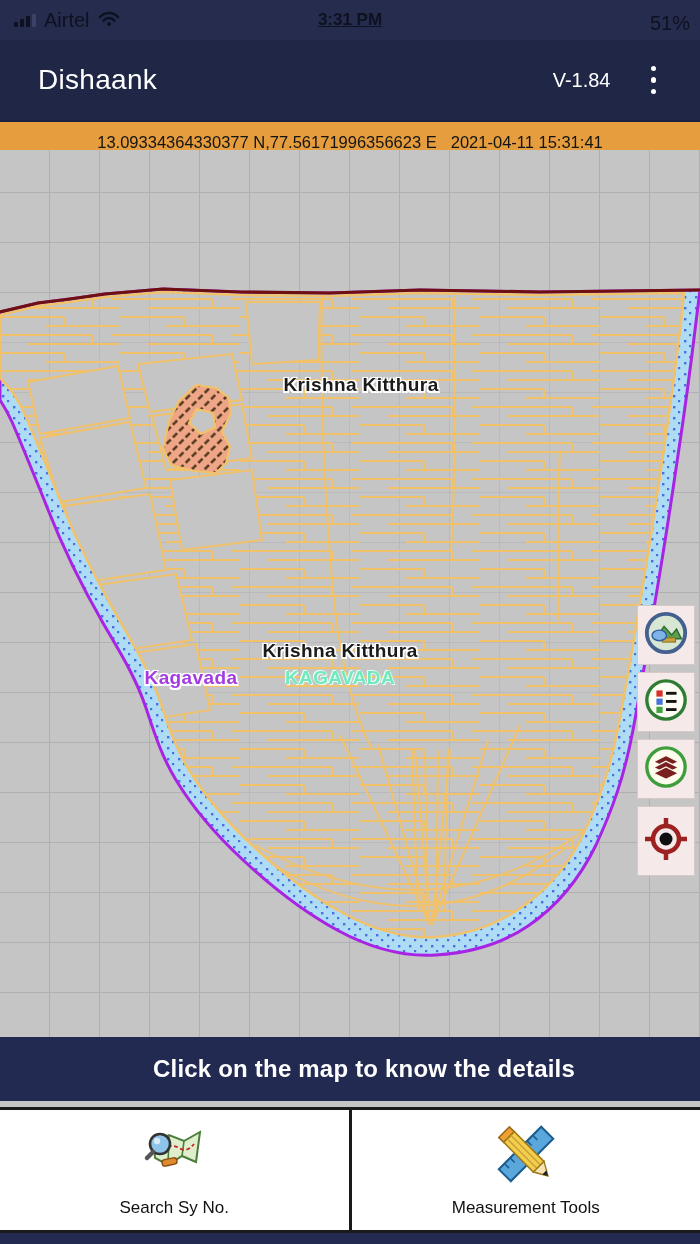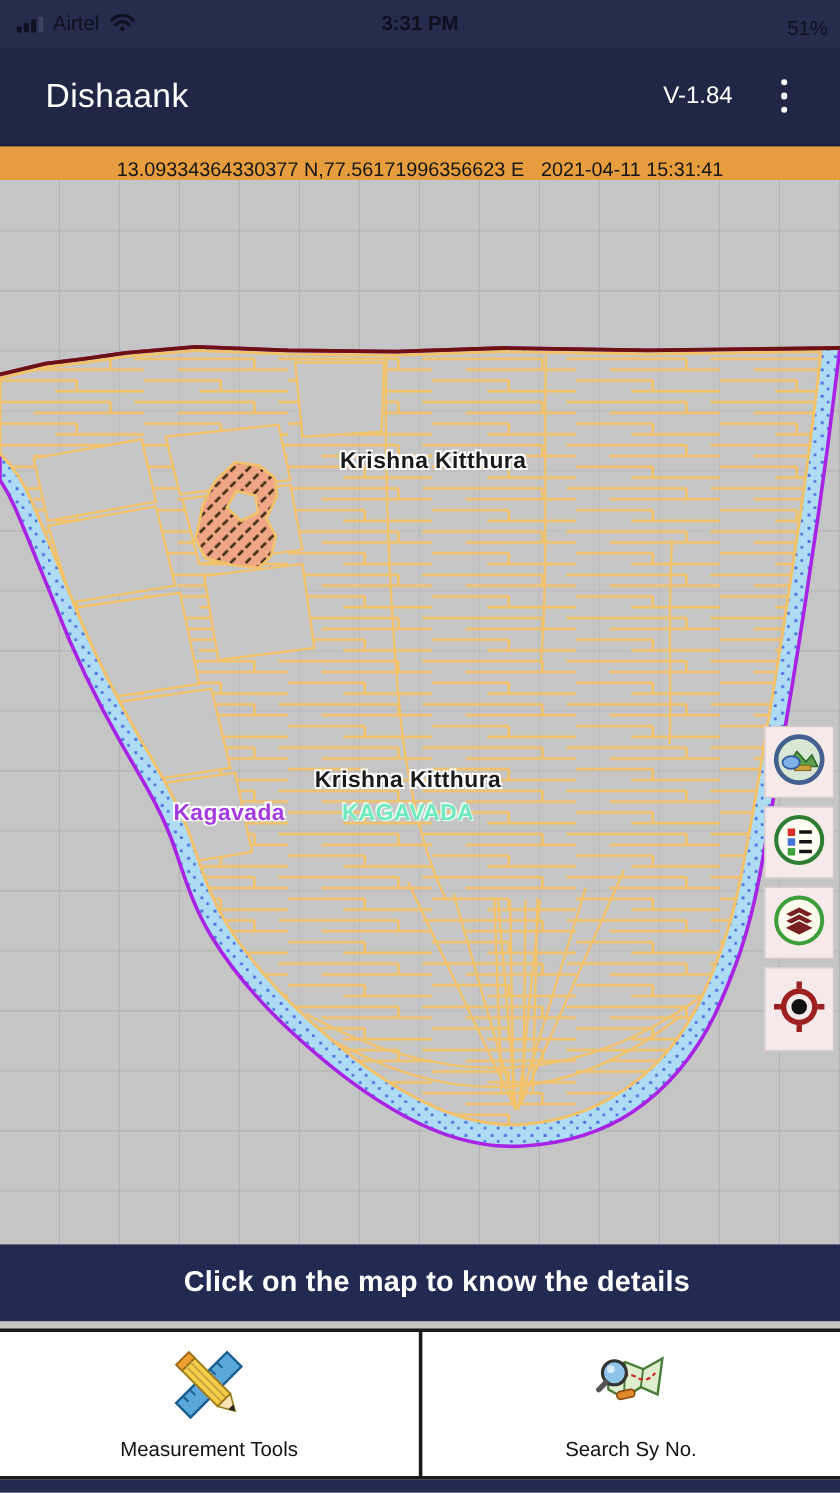--- a/index.html
+++ b/index.html
@@ -4,26 +4,26 @@
 <style>
   html,body{margin:0;padding:0;background:#888;}
   .page{position:relative;width:700px;height:1244px;margin:0 auto;overflow:hidden;
         font-family:"Liberation Sans","DejaVu Sans",sans-serif;background:#C5C5C5;}
 
   
   .statusbar{position:absolute;left:0;top:0;width:700px;height:40px;background:#262C4E;
              display:flex;align-items:center;justify-content:space-between;color:#0D1120;}
   .sb-left{display:flex;align-items:center;gap:8px;padding-left:14px;}
   .sb-right{display:flex;align-items:center;gap:7px;padding-right:10px;flex-direction:column;}
-  .sb-text{font-size:17px;font-weight:500;color:#0D1120;}
+  .sb-text{font-size:20px;font-weight:500;color:#0D1120;}
   .sigbars{display:flex;align-items:flex-end;gap:2px;height:13px;}
   .sigbars i{display:block;width:4px;background:#0D1120;border-radius:1px;}
   .sigbars i:nth-child(1){height:5px}.sigbars i:nth-child(2){height:8px}
   .sigbars i:nth-child(3){height:11px}.sigbars i:nth-child(4){height:13px;background:#3C4263;}
-  .sb-time{position:absolute;left:0;right:0;text-align:center;font-size:17px;font-weight:700;color:#0D1120;pointer-events:none;}
+  .sb-time{position:absolute;left:0;right:0;text-align:center;font-size:17px;font-weight:700;color:#0D1120;pointer-events:none;text-decoration:underline;}
   .battery{position:relative;width:27px;height:13px;border:1.5px solid #595E7B;border-radius:3.5px;}
   .battery .fill{position:absolute;left:1px;top:1px;bottom:1px;width:55%;background:#69C768;border-radius:2px;}
   .battery .nub{position:absolute;right:-4.5px;top:3px;width:2.5px;height:6px;background:#595E7B;border-radius:0 2px 2px 0;}
   .battery svg{position:absolute;left:6px;top:-2px;}
 
   
   .appbar{position:absolute;left:0;top:40px;width:700px;height:80px;background:#202646;
           display:flex;align-items:center;color:#fff;}
   .app-title{font-size:28px;font-weight:400;padding-left:38px;flex:1;letter-spacing:.3px;}
   .app-version{font-size:20px;margin-right:40px;}
@@ -254,20 +254,36 @@
     </div>
   </div>
 
   <div class="hintbar">
     <span>Click on the map to know the details</span>
   </div>
 
   <div class="toolbar">
     <div class="tool-cell">
       <span>
+        <svg width="72" height="66" viewBox="0 0 72 66">
+          <path d="M16 22 L31 15 L46 21 L62 12 L58 42 L44 36 L30 45 L17 38 Z" fill="#DFEECC" stroke="#4A7D3A" stroke-width="2"></path>
+          <path d="M31 15 L30 45 M46 21 L44 36" stroke="#4A7D3A" stroke-width="1.6" fill="none"></path>
+          <path d="M24 30 Q33 23 41 28 T56 24" stroke="#CC2222" stroke-width="1.8" fill="none" stroke-dasharray="4 2.5"></path>
+          <g transform="rotate(-12 30 42)">
+            <rect x="24" y="39" width="15" height="6.5" rx="3" fill="#E08A2E" stroke="#8A4D12" stroke-width="1.4"></rect>
+          </g>
+          <circle cx="22" cy="24" r="10" fill="#8FC4EA" stroke="#333" stroke-width="2.6"></circle>
+          <circle cx="19" cy="21" r="3.2" fill="#D6EBF8"></circle>
+          <line x1="15" y1="32" x2="9" y2="38" stroke="#555" stroke-width="4.5" stroke-linecap="round"></line>
+        </svg>
+      </span>
+      <span class="tool-label">Search Sy No.</span>
+    </div>
+    <div class="tool-cell">
+      <span>
         <svg width="78" height="72" viewBox="0 0 78 72">
           <g transform="translate(39,34) rotate(-45)">
             <rect x="-30" y="-8.5" width="60" height="17" fill="#5AA7DC" stroke="#1B5E8E" stroke-width="2"></rect>
             <g stroke="#1B5E8E" stroke-width="1.6">
               <line x1="-22" y1="-8.5" x2="-22" y2="-2"></line>
                 <line x1="-14" y1="-8.5" x2="-14" y2="-2"></line>
               <line x1="-6" y1="-8.5" x2="-6" y2="-2"></line>
                 <line x1="2" y1="-8.5" x2="2" y2="-2"></line>
               <line x1="10" y1="-8.5" x2="10" y2="-2"></line>
                 <line x1="18" y1="-8.5" x2="18" y2="-2"></line>
@@ -278,32 +294,16 @@
             <rect x="-24" y="-7.5" width="42" height="15" fill="#F5CE4A" stroke="#9C7A1A" stroke-width="1.6"></rect>
             <line x1="-24" y1="-2.5" x2="18" y2="-2.5" stroke="#C9A23F" stroke-width="1.6"></line>
             <line x1="-24" y1="2.5" x2="18" y2="2.5" stroke="#C9A23F" stroke-width="1.6"></line>
             <path d="M18 -7.5 L31 0 L18 7.5 Z" fill="#F8E3B4" stroke="#9C7A1A" stroke-width="1.4"></path>
             <path d="M26 -3 L31 0 L26 3 Z" fill="#222"></path>
           </g>
         </svg>
       </span>
       <span class="tool-label">Measurement Tools</span>
     </div>
-    <div class="tool-cell">
-      <span>
-        <svg width="72" height="66" viewBox="0 0 72 66">
-          <path d="M16 22 L31 15 L46 21 L62 12 L58 42 L44 36 L30 45 L17 38 Z" fill="#DFEECC" stroke="#4A7D3A" stroke-width="2"></path>
-          <path d="M31 15 L30 45 M46 21 L44 36" stroke="#4A7D3A" stroke-width="1.6" fill="none"></path>
-          <path d="M24 30 Q33 23 41 28 T56 24" stroke="#CC2222" stroke-width="1.8" fill="none" stroke-dasharray="4 2.5"></path>
-          <g transform="rotate(-12 30 42)">
-            <rect x="24" y="39" width="15" height="6.5" rx="3" fill="#E08A2E" stroke="#8A4D12" stroke-width="1.4"></rect>
-          </g>
-          <circle cx="22" cy="24" r="10" fill="#8FC4EA" stroke="#333" stroke-width="2.6"></circle>
-          <circle cx="19" cy="21" r="3.2" fill="#D6EBF8"></circle>
-          <line x1="15" y1="32" x2="9" y2="38" stroke="#555" stroke-width="4.5" stroke-linecap="round"></line>
-        </svg>
-      </span>
-      <span class="tool-label">Search Sy No.</span>
-    </div>
   </div>
 
   <div class="homebar"></div>
 </div>
 
 </body></html>

